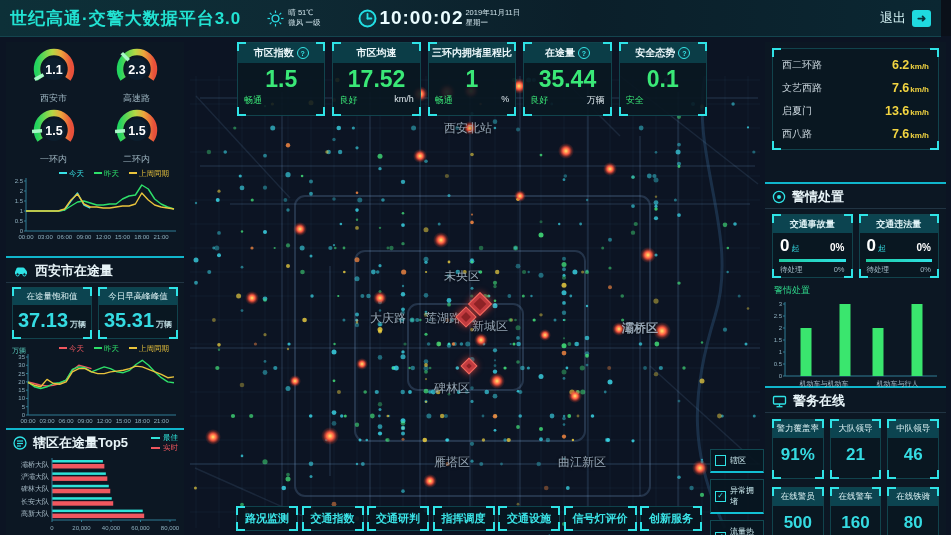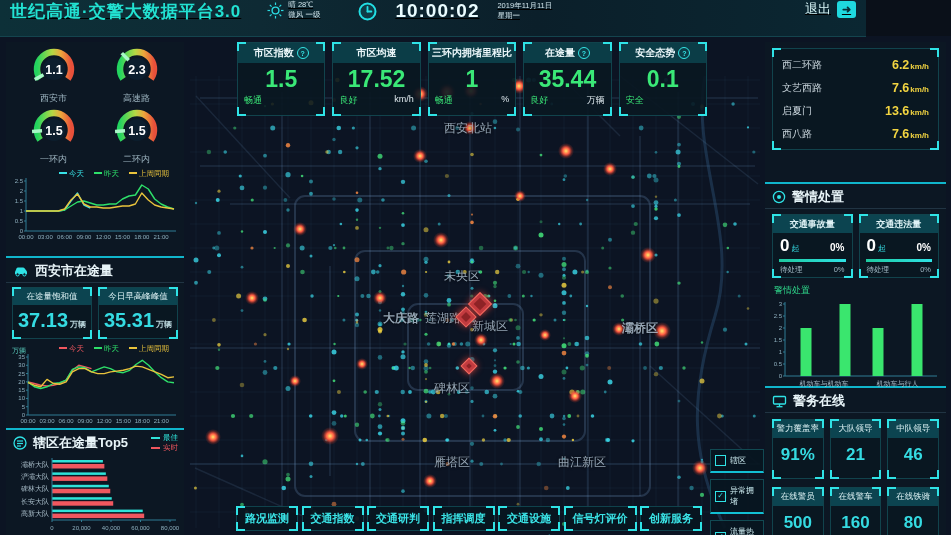--- a/index.html
+++ b/index.html
@@ -12,27 +12,27 @@
   .dmd{position:absolute;transform:translate(-50%,-50%) rotate(45deg);background:#c23b3f;
        border:1.5px solid #ef6a60;box-shadow:0 0 7px rgba(235,70,60,.85);}
   .dmd i{position:absolute;inset:3px;background:#8e2326;display:block;}
   .map-legend{position:absolute;left:710px;top:413px;width:54px;}
   .ml-item{background:rgba(8,22,32,.93);border:1px solid rgba(47,227,230,.25);border-bottom:2px solid #12bfd4;
            margin-bottom:6px;padding:5px 4px;display:flex;align-items:center;gap:4px;
            font-size:8px;color:#cfeef2;cursor:pointer;}
   .cb{width:9px;height:9px;border:1px solid #2fe3e6;display:inline-flex;align-items:center;
       justify-content:center;font-size:8px;line-height:1;color:#2fe3e6;flex:0 0 auto;}
   
-  .topbar{position:absolute;left:0;top:0;width:866px;height:36px;display:flex;align-items:flex-start;z-index:5;
+  .topbar{position:absolute;left:0;top:0;width:941px;height:36px;display:flex;align-items:center;z-index:5;
           background:linear-gradient(90deg,#0d3038,#0e2a34 30%,#0b1f2a 62%,#0b2732);
-          border-bottom:1px solid #14444e;text-decoration:underline;}
+          border-bottom:1px solid #14444e;}
   .title{margin-left:10px;font-size:17px;font-weight:bold;color:#22e2d2;letter-spacing:1px;white-space:nowrap;}
   .weather{display:flex;align-items:center;gap:4px;margin-left:26px;}
   .wtxt{font-size:7.5px;color:#cfe3ea;line-height:1.35;}
-  .clockbox{display:flex;align-items:center;gap:18px;margin-left:38px;}
+  .clockbox{display:flex;align-items:center;gap:2px;margin-left:38px;}
   .time{font-size:19px;font-weight:bold;color:#eafcff;letter-spacing:1px;}
   .datebox{font-size:7.5px;color:#cfe3ea;line-height:1.35;}
   .spacer{flex:1;}
   .exit{display:flex;align-items:center;gap:6px;margin-right:10px;cursor:pointer;
         font-size:13px;color:#d7f5f7;}
   .exit-ic{width:19px;height:17px;background:#1fd9df;border-radius:3px;color:#073039;
            display:inline-flex;align-items:center;justify-content:center;font-size:11px;font-weight:bold;}
   
   .crn{position:relative;border:1px solid rgba(47,227,230,.22);background:rgba(9,23,33,.9);}
   .crn::before{content:"";position:absolute;inset:-1px;pointer-events:none;background-repeat:no-repeat;background-image:
@@ -675,21 +675,21 @@
         <circle cx="520" cy="160" r="6" fill="url(#gH)"></circle>
         <circle cx="575" cy="360" r="7" fill="url(#gH)"></circle>
         <circle cx="430" cy="445" r="7" fill="url(#gH)"></circle>
         <circle cx="295" cy="345" r="6" fill="url(#gH)"></circle>
       </svg>
     <div id="mapOverlay">
         <div class="mlabel" style="left: 468px; top: 92px;">西安北站</div>
         <div class="mlabel" style="left: 462px; top: 240px;">未央区</div>
         <div class="mlabel" style="left: 490px; top: 290px;">新城区</div>
         <div class="mlabel" style="left: 443px; top: 282px;">莲湖路</div>
-        <div class="mlabel" style="left: 401px; top: 282px; font-weight: bold;">大庆路</div>
+        <div class="mlabel" style="left: 388px; top: 282px;">大庆路</div>
         <div class="mlabel" style="left: 640px; top: 292px; font-weight: bold;">灞桥区</div>
         <div class="mlabel" style="left: 452px; top: 352px;">碑林区</div>
         <div class="mlabel" style="left: 452px; top: 426px;">雁塔区</div>
         <div class="mlabel" style="left: 582px; top: 426px; text-align: center;">曲江新区</div>
         <div class="dmd" style="left: 480px; top: 268px; width: 15px; height: 15px;">
           <i></i>
         </div>
         <div class="dmd" style="left: 466px; top: 281px; width: 13px; height: 13px;">
           <i></i>
         </div>
@@ -723,21 +723,21 @@
             <line x1="8.5" y1="14" x2="8.5" y2="16.5"></line>
           <line x1="0.5" y1="8.5" x2="3" y2="8.5"></line>
             <line x1="14" y1="8.5" x2="16.5" y2="8.5"></line>
           <line x1="2.8" y1="2.8" x2="4.6" y2="4.6"></line>
             <line x1="12.4" y1="12.4" x2="14.2" y2="14.2"></line>
           <line x1="2.8" y1="14.2" x2="4.6" y2="12.4"></line>
             <line x1="12.4" y1="4.6" x2="14.2" y2="2.8"></line>
         </g>
       </svg>
       <div class="wtxt">
-        <div>晴 28℃</div>
+        <div>晴 51℃</div>
         <div>微风 一级</div>
       </div>
     </div>
     <div class="clockbox">
       <svg width="19" height="19" viewBox="0 0 19 19">
         <circle cx="9.5" cy="9.5" r="8" fill="rgba(34,223,228,.12)" stroke="#22dfe4" stroke-width="2"></circle>
         <line x1="9.5" y1="9.5" x2="9.5" y2="4.8" stroke="#22dfe4" stroke-width="1.8" stroke-linecap="round"></line>
         <line x1="9.5" y1="9.5" x2="13.4" y2="9.5" stroke="#22dfe4" stroke-width="1.8" stroke-linecap="round"></line>
       </svg>
       <div class="time">10:00:02</div>

